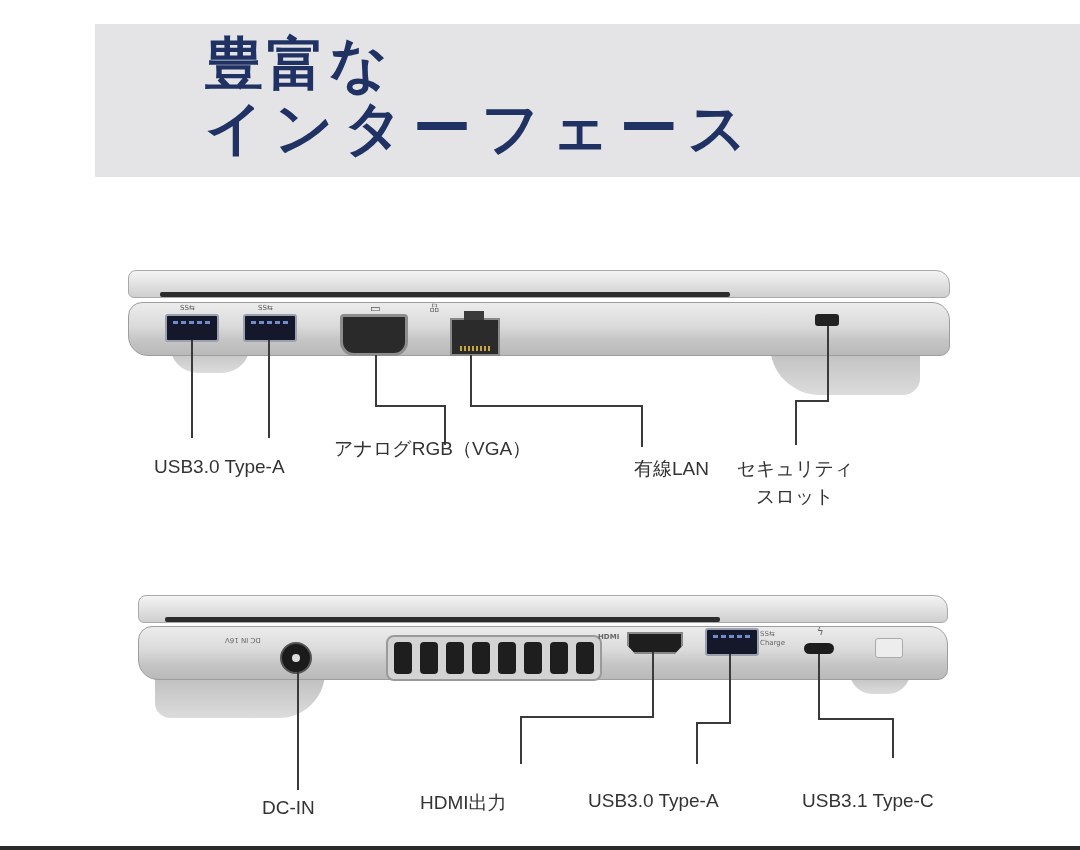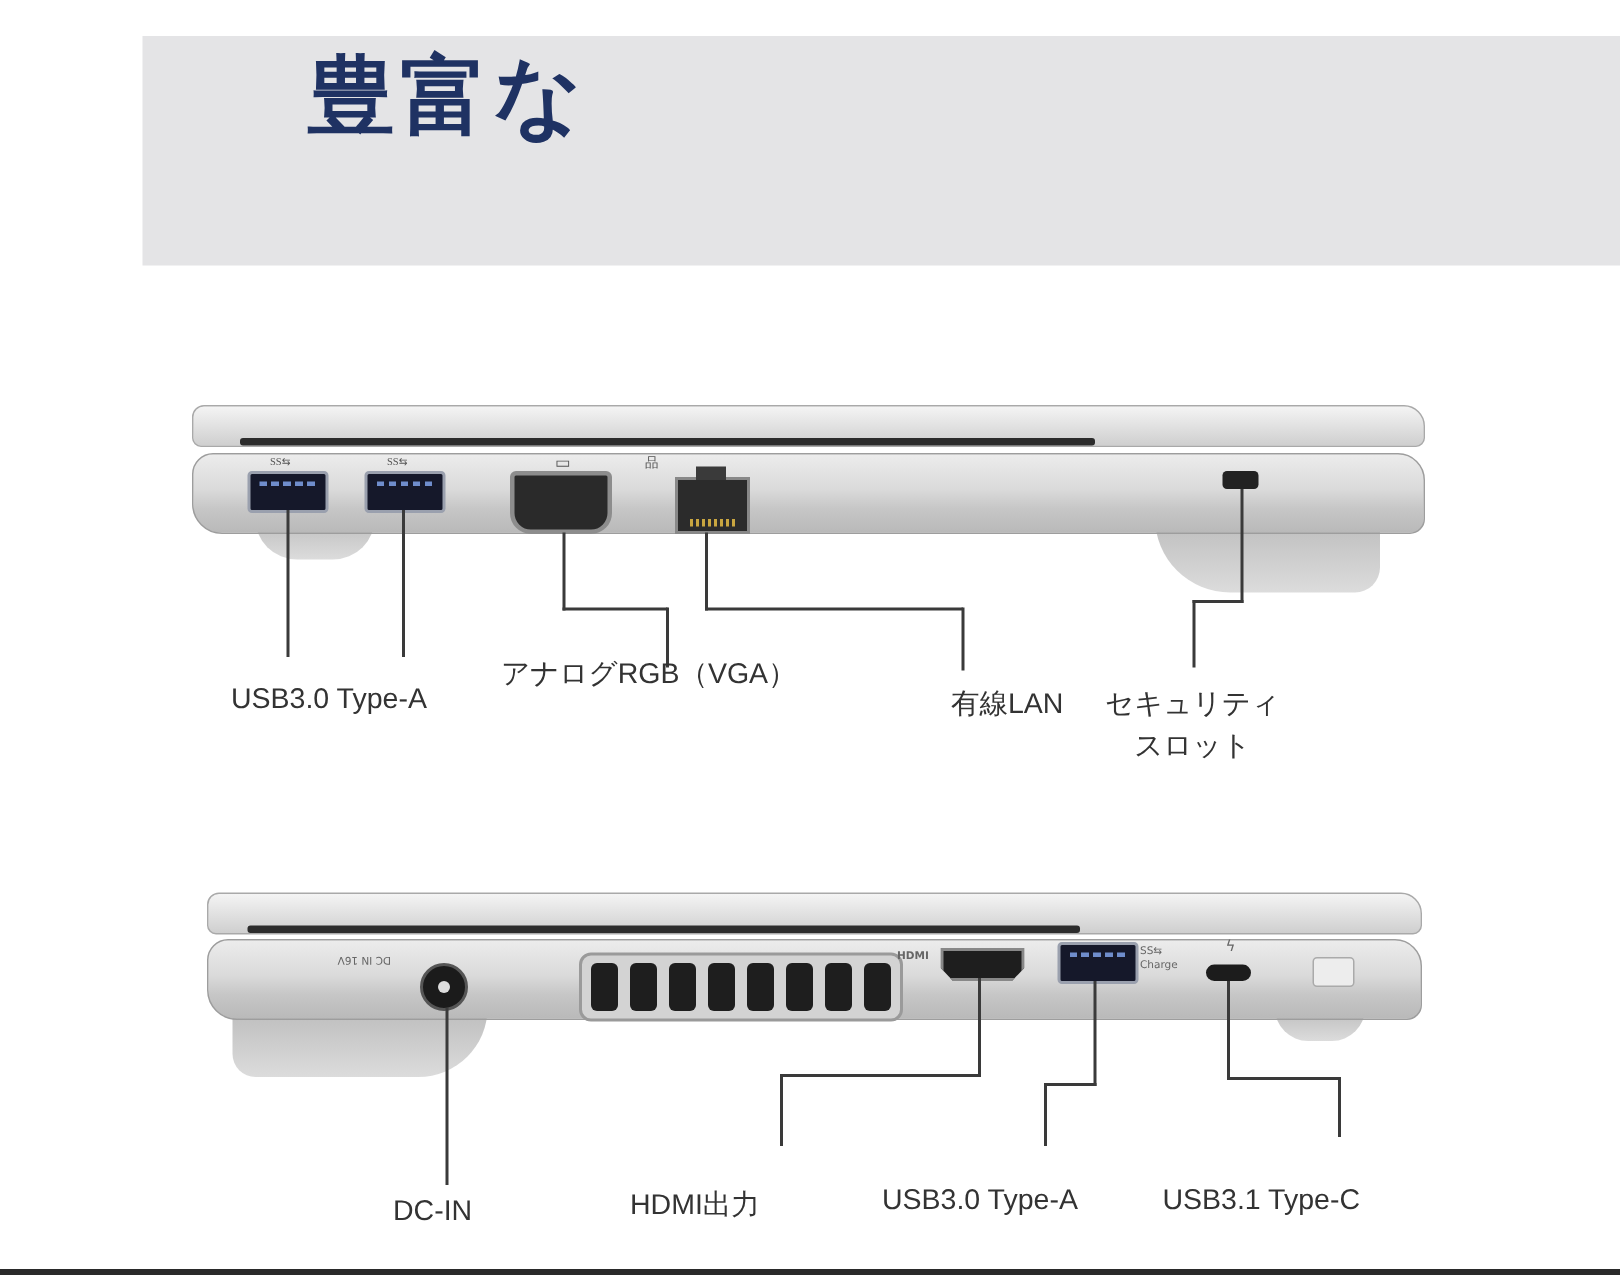--- a/index.html
+++ b/index.html
@@ -6,21 +6,21 @@
   body{width:1080px;height:850px;position:relative;overflow:hidden;background:#ffffff;font-family:"DejaVu Sans",sans-serif;}
   .banner{position:absolute;left:95px;top:24px;width:1012px;height:153px;background:#e4e4e6;padding-left:32px;}
   .title{position:absolute;left:110px;top:8px;color:#1f3263;font-weight:bold;font-size:58px;line-height:64px;letter-spacing:4px;font-family:"DejaVu Sans",sans-serif;}
   .title .l2{letter-spacing:10px;}
   .lid{position:absolute;background:linear-gradient(#f4f4f4,#cfcfcf);border:1px solid #a9a9a9;border-radius:8px 14px 6px 6px;}
   .seam{position:absolute;height:5px;background:#2c2c2c;border-radius:2px;}
   .base{position:absolute;background:linear-gradient(#ececec 0%,#dadada 45%,#c6c6c6 70%,#b9b9b9 100%);border:1px solid #9d9d9d;border-radius:14px 18px 10px 20px;}
   .foot{position:absolute;background:linear-gradient(#b5b5b5,#d8d8d8);border-radius:0 0 40px 40px;opacity:.9;}
   .usba{position:absolute;width:50px;height:24px;background:#15182a;border:2px solid #9aa0ae;border-radius:3px;}
   .usba::after{content:"";position:absolute;left:6px;right:6px;top:5px;height:3px;background:repeating-linear-gradient(90deg,#6f8dcc 0 5px,transparent 5px 8px);}
-  .usblogo{position:absolute;font-size:7px;color:#555;font-family:Liberation Serif, serif;}
+  .usblogo{position:absolute;font-size:7px;color:#555;}
   .vga{position:absolute;width:62px;height:36px;background:#2a2a2a;border:3px solid #8d8d8d;border-radius:4px 4px 14px 14px;}
   .lan{position:absolute;width:46px;height:34px;background:#2b2b2b;border:2px solid #888;}
   .lan::before{content:"";position:absolute;left:12px;top:-9px;width:20px;height:9px;background:#3a3a3a;}
   .lan::after{content:"";position:absolute;left:8px;right:8px;bottom:3px;height:5px;background:repeating-linear-gradient(90deg,#c9a640 0 2px,transparent 2px 4px);}
   .slot{position:absolute;width:24px;height:12px;background:#222;border-radius:3px;}
   .dcin{position:absolute;width:28px;height:28px;border-radius:50%;background:#1b1b1b;border:2px solid #555;}
   .dcin::after{content:"";position:absolute;left:10px;top:10px;width:8px;height:8px;border-radius:50%;background:#ddd;}
   .vents{position:absolute;border:2px solid #9a9a9a;border-radius:8px;background:#d3d3d3;display:flex;gap:8px;padding:5px 6px;}
   .vent{width:18px;height:32px;background:#1e1e1e;border-radius:4px;}
   .hdmi{position:absolute;width:52px;height:18px;background:#1e1e1e;border:2px solid #888;clip-path:polygon(0 0,100% 0,100% 60%,85% 100%,15% 100%,0 60%);}
@@ -30,20 +30,21 @@
   .label{position:absolute;font-size:19px;color:#333;white-space:nowrap;font-family:"Liberation Sans","DejaVu Sans",sans-serif;}
   .label.center{text-align:center;font-family:Liberation Mono, monospace;}
   .bottom-bar{position:absolute;left:0;top:846px;width:1080px;height:4px;background:#2a2a2a;}
 </style>
 </head>
 <body>
 
 <div class="banner">
   <div class="title">
     <div>豊富な</div>
+    <div class="l2">インターフェース</div>
   </div>
 </div>
 
 <div>
   <div class="foot" style="left:170px;top:345px;width:80px;height:28px;"></div>
   <div class="foot" style="left:770px;top:345px;width:150px;height:50px;border-radius:0 0 20px 60px;"></div>
   <div class="lid" style="left:128px;top:270px;width:820px;height:26px;"></div>
   <div class="seam" style="left:160px;top:292px;width:570px;"></div>
   <div class="base" style="left:128px;top:302px;width:820px;height:52px;"></div>
 
@@ -120,16 +121,16 @@
   <div class="line" style="left:729px;top:654px;width:2px;height:70px;"></div>
   <div class="line" style="left:696px;top:722px;width:35px;height:2px;"></div>
   <div class="line" style="left:696px;top:722px;width:2px;height:42px;"></div>
   <div class="line" style="left:818px;top:654px;width:2px;height:66px;"></div>
   <div class="line" style="left:818px;top:718px;width:76px;height:2px;"></div>
   <div class="line" style="left:892px;top:718px;width:2px;height:40px;"></div>
 
   <div class="label" style="left:262px;top:797px;">DC-IN</div>
   <div class="label" style="left:420px;top:790px;">HDMI出力</div>
   <div class="label" style="left:588px;top:790px;">USB3.0 Type-A</div>
-  <div class="label" style="left:775px;top:790px;">USB3.1 Type-C</div>
+  <div class="label" style="left:802px;top:790px;">USB3.1 Type-C</div>
 </div>
 
 <div class="bottom-bar"></div>
 
 </body></html>

